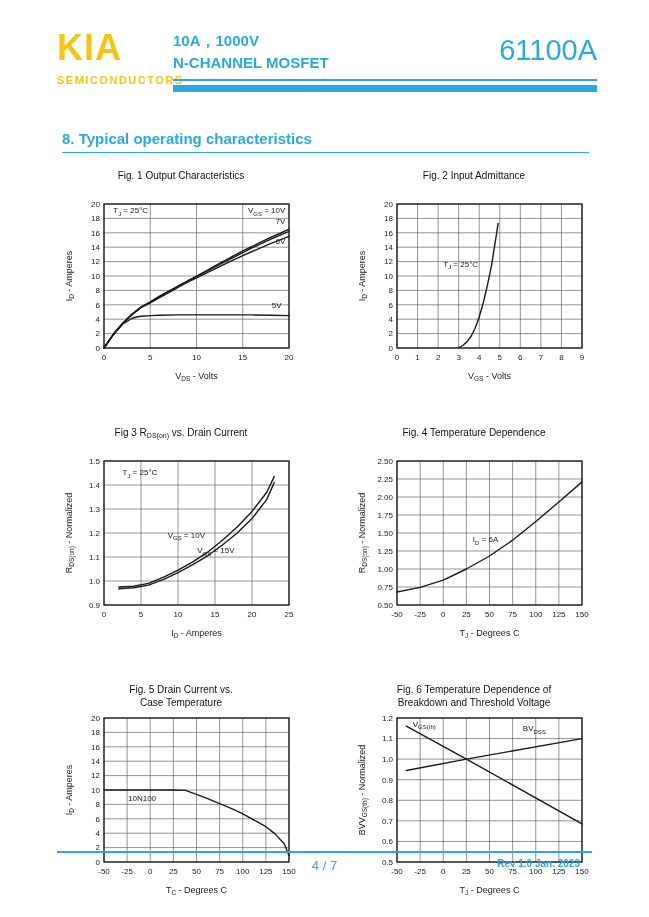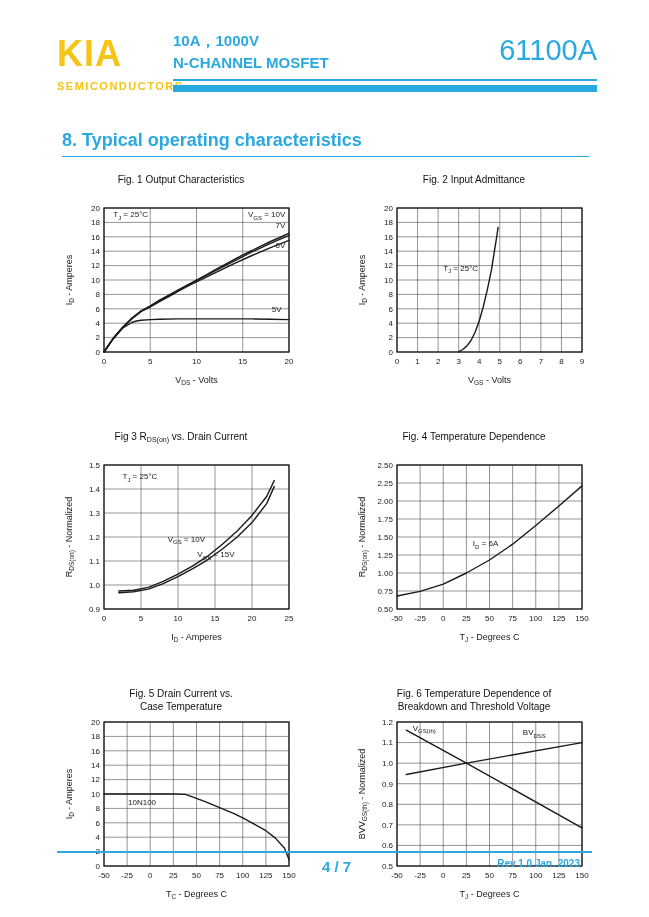--- a/index.html
+++ b/index.html
@@ -2,47 +2,47 @@
 <html style="--accent: #2AA9E0; --yellow: #F6C414;"><head>
 <meta charset="utf-8">
 <style>
   * { margin:0; padding:0; box-sizing:border-box; }
   html,body { background:#fff; }
   body {
     width:649px; height:917px; overflow:hidden; position:relative;
     font-family:"Liberation Sans", sans-serif; color:#111;
   }
   
-  .header { display:flex; align-items:flex-end; padding:30px 52px 0 57px; }
+  .header { display:flex; align-items:flex-start; padding:30px 52px 0 57px; }
   .logo-block { width:100px; flex:0 0 auto; }
   .logo-text { font-size:36px; font-weight:bold; color:var(--yellow); letter-spacing:1px; line-height:1; }
   .logo-sub { font-size:11px; font-weight:bold; color:var(--yellow); letter-spacing:1.5px; margin-top:8px; white-space:nowrap; }
   .header-right { flex:1; margin-left:16px; }
   .header-row { display:flex; justify-content:space-between; align-items:flex-start; }
   .subtitle { color:var(--accent); font-weight:bold; font-size:15px; line-height:1.45; }
   .part-number { color:var(--accent); font-size:29px; font-weight:500; line-height:1; margin-top:6px; }
   .thin-rule { height:2px; background:var(--accent); margin-top:5px; }
   .thick-rule { height:7px; background:var(--accent); margin-top:4px; }
   
   .section-title {
-    margin:38px 60px 16px 62px; color:var(--accent); font-size:18px; font-weight:600;
+    margin:38px 60px 16px 62px; color:var(--accent); font-size:15px; font-weight:600;
     padding-bottom:5px; border-bottom:1.5px solid var(--accent);
   }
   
   .charts { display:grid; grid-template-columns:262px 262px; column-gap:28px;
             row-gap:5px; padding-left:50px; margin-top:16px;gap:31px; }
   .chart-block { width:262px; }
   .caption { height:28px; font-size:10px; color:#111; text-align:center; line-height:1.3; }
   .caption .sub { font-size:7px; vertical-align:-2px; }
   .chart-svg { display:block; margin:0 auto; }
   
   .footer { position:absolute; left:57px; right:57px; top:851px;
             border-top:2px solid var(--accent); height:24px; }
   .footer-page { position:absolute; left:50%; transform:translateX(-50%); top:5px;
-                 color:var(--accent); font-size:15px; font-weight:bold;margin-left:12px; }
+                 color:var(--accent); font-size:13px; font-weight:normal; }
   .footer-rev { position:absolute; right:12px; top:5px;
                 color:var(--accent); font-size:10px; font-weight:bold; }
 </style>
 </head>
 <body>
 
 <div class="header">
   <div class="logo-block">
     <div class="logo-text">KIA</div>
     <div class="logo-sub">SEMICONDUCTORS</div>

